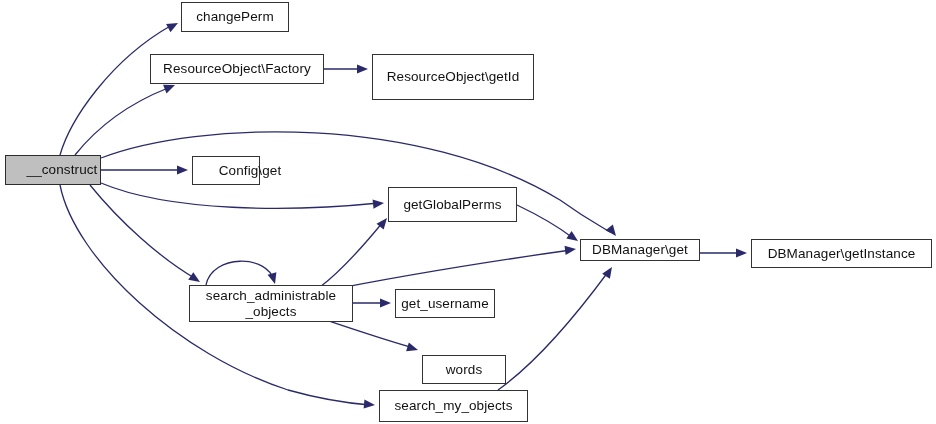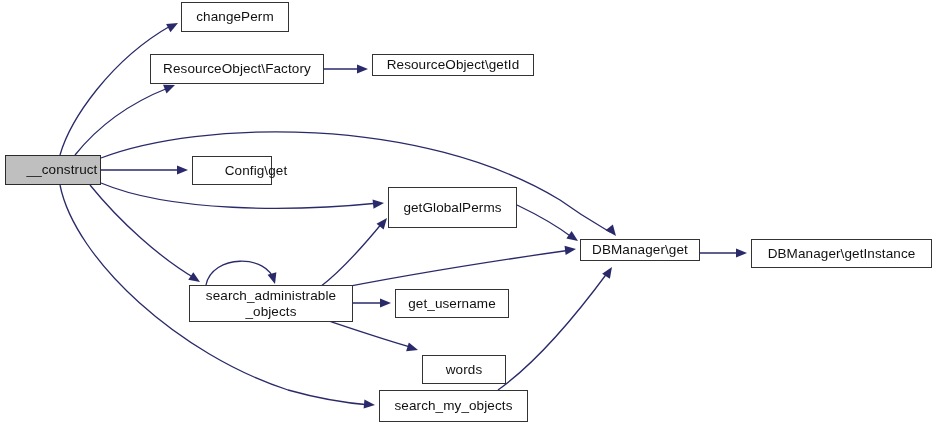--- a/index.html
+++ b/index.html
@@ -90,26 +90,26 @@
       <polygon points="0,0 -11,-4.6 -11,4.6" class="edge-head" transform="translate(576,249) rotate(-7)"></polygon>
       <polygon points="0,0 -11,-4.6 -11,4.6" class="edge-head" transform="translate(391,303) rotate(0)"></polygon>
       <polygon points="0,0 -11,-4.6 -11,4.6" class="edge-head" transform="translate(418,350) rotate(17)"></polygon>
       <polygon points="0,0 -11,-4.6 -11,4.6" class="edge-head" transform="translate(612,267) rotate(-57)"></polygon>
       <polygon points="0,0 -11,-4.6 -11,4.6" class="edge-head" transform="translate(747,253) rotate(0)"></polygon>
     </svg>
 
   <div id="node-layer">
       <div class="node" style="left: 181px; top: 2px; width: 108px; height: 30px; text-align: center;">changePerm</div>
       <div class="node" style="left: 150px; top: 54px; width: 174px; height: 30px;">ResourceObject\Factory</div>
-      <div class="node" style="left: 372px; top: 54px; width: 162px; height: 22px;">ResourceObject\getId</div>
+      <div class="node" style="left: 372px; top: 54px; width: 162px; height: 46px;">ResourceObject\getId</div>
       <div class="node highlight" style="left: 5px; top: 155px; width: 96px; height: 30px; padding-left: 18px;">__construct</div>
-      <div class="node" style="left: 192px; top: 156px; width: 80px; height: 29px; padding-left: 48px;">Config\get</div>
-      <div class="node" style="left: 388px; top: 187px; width: 129px; height: 41px;">getGlobalPerms</div>
+      <div class="node" style="left: 192px; top: 156px; width: 68px; height: 29px; padding-left: 48px;">Config\get</div>
+      <div class="node" style="left: 388px; top: 187px; width: 129px; height: 35px;">getGlobalPerms</div>
       <div class="node" style="left: 580px; top: 239px; width: 120px; height: 22px;">DBManager\get</div>
       <div class="node" style="left: 751px; top: 239px; width: 181px; height: 29px;">DBManager\getInstance</div>
       <div class="node" style="left: 156px; top: 285px; width: 164px; height: 37px; margin-left: 33px;">search_administrable
 _objects</div>
-      <div class="node" style="left: 395px; top: 289px; width: 114px; height: 29px;">get_username</div>
+      <div class="node" style="left: 395px; top: 289px; width: 100px; height: 29px;">get_username</div>
       <div class="node" style="left: 422px; top: 340px; width: 84px; height: 29px; margin-top: 15px;">words</div>
       <div class="node" style="left: 379px; top: 390px; width: 149px; height: 32px;">search_my_objects</div>
     </div>
 
 </div>
 
 </body></html>

